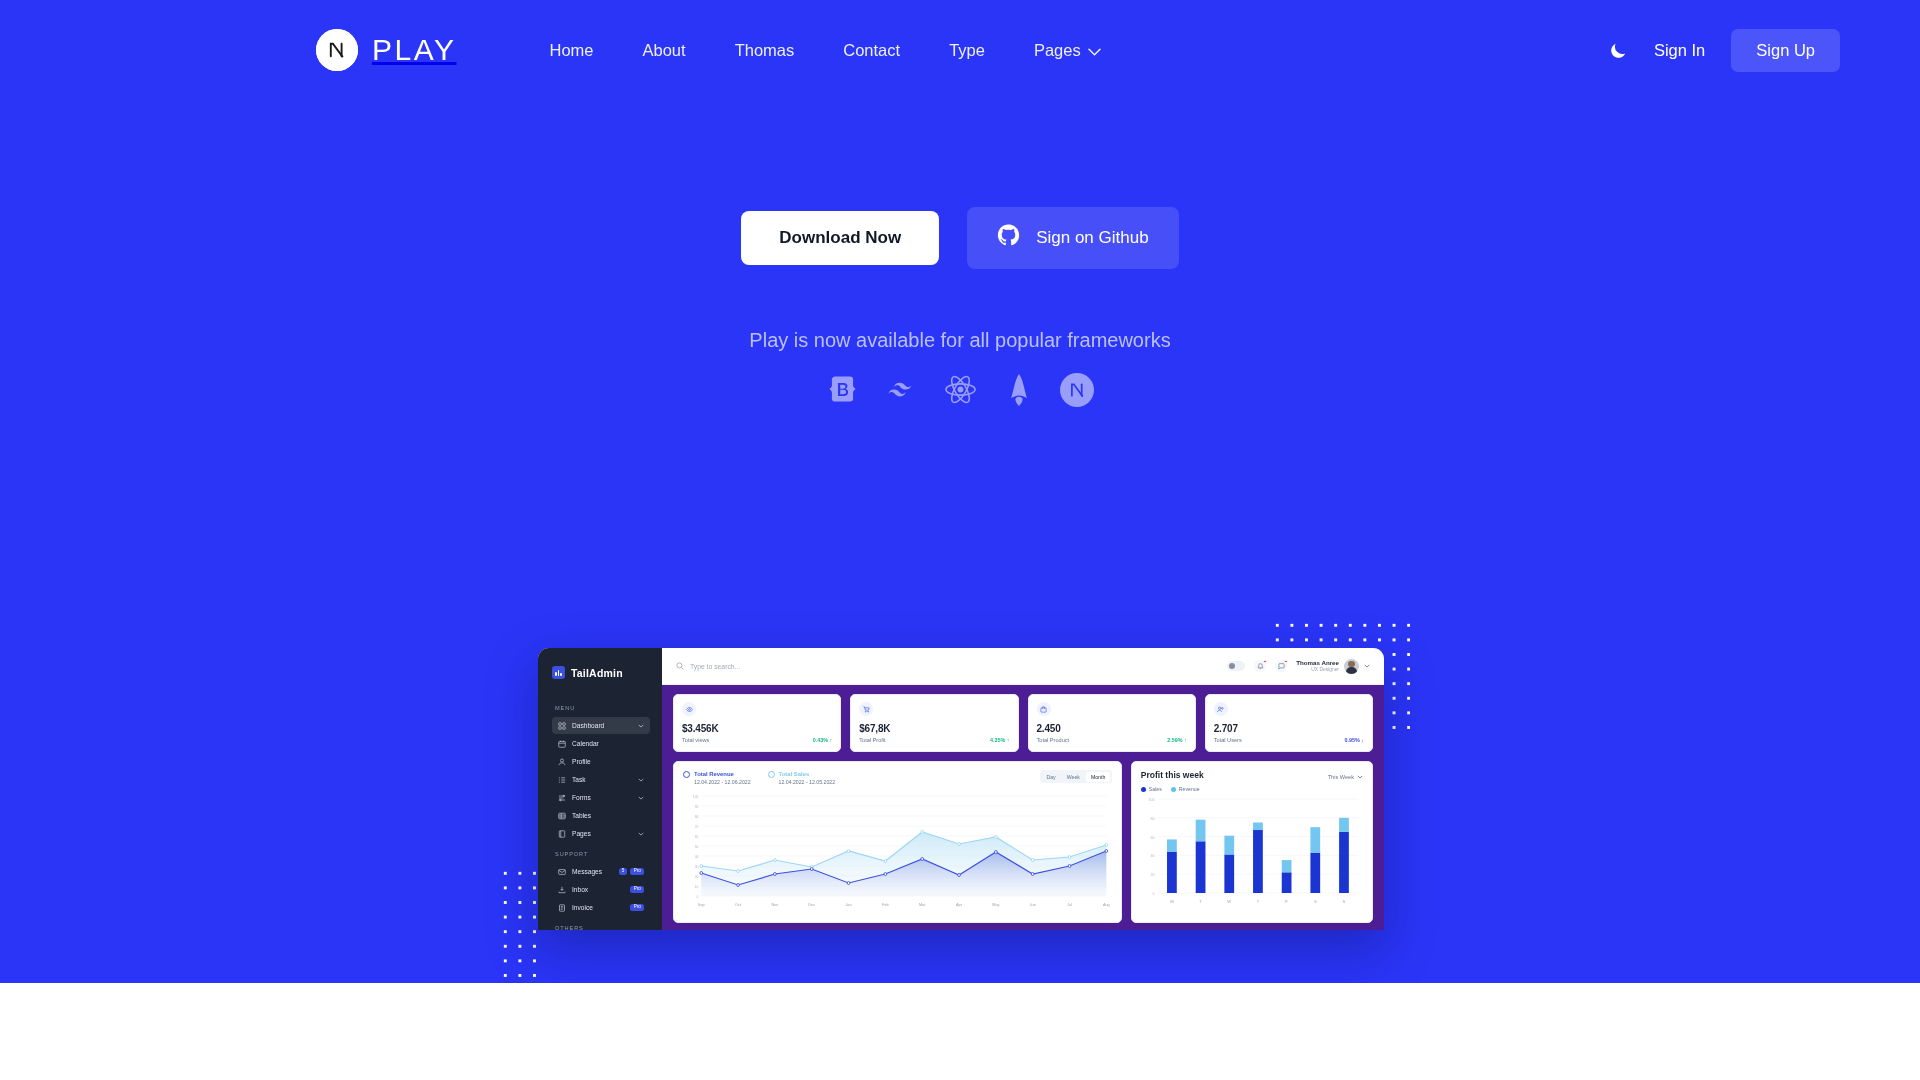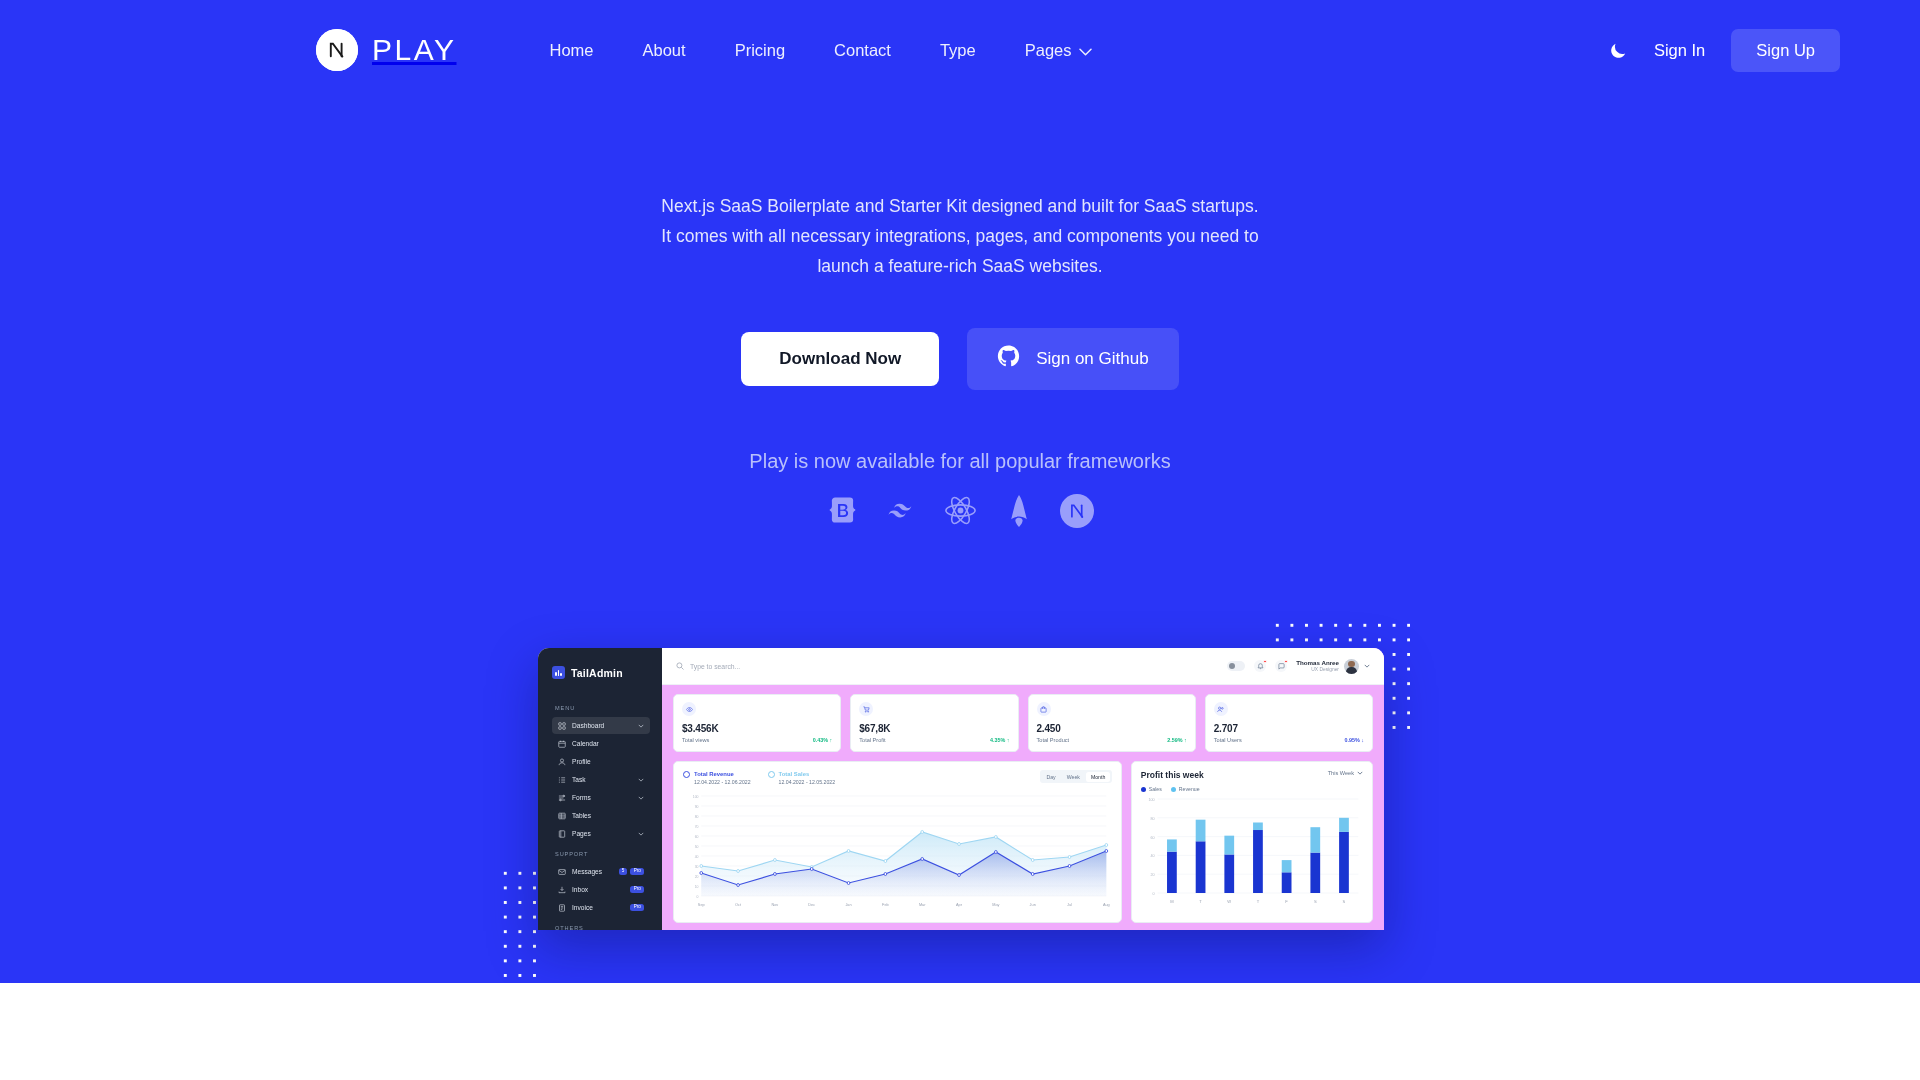--- a/index.html
+++ b/index.html
@@ -150,21 +150,21 @@
   .d-item .ic { width:8px;height:8px;flex:none;opacity:.85; }
   .d-item .cv { margin-left:auto; opacity:.7; }
   .d-badge {
     margin-left:auto; display:flex; gap:3px;
   }
   .pill {
     background:#3c50e0;color:#fff;border-radius:2.5px;
     font-size:4.6px;padding:1.6px 3.2px;line-height:1;
   }
   
-  .d-main { flex:1; background:#f0abfc; display:flex; flex-direction:column; min-width:0; }
+  .d-main { flex:1; background:#4c1d95; display:flex; flex-direction:column; min-width:0; }
   .d-topbar {
     height:37px;background:#fff;display:flex;align-items:center;
     padding:0 14px;gap:7px;flex:none;
     border-bottom:1px solid #eef1f6;
   }
   .d-search { display:flex;align-items:center;gap:6px;color:#a4abb8;font-size:6.8px; }
   .d-top-right { margin-left:auto;display:flex;align-items:center;gap:9px; }
   .d-toggle {
     width:18px;height:9.5px;border-radius:9px;background:#eef1f6;
     display:flex;align-items:center;padding:1.3px;
@@ -220,21 +220,21 @@
   .d-leg.sales .ring { border-color:#80caee; }
   .d-leg-t { font-size:5.9px;font-weight:700;color:#3c50e0;line-height:1.5; }
   .d-leg.sales .d-leg-t { color:#80caee; }
   .d-leg-d { font-size:5.2px;color:#64748b;line-height:1.5; }
   .d-seg {
     margin-left:auto;display:flex;gap:1px;background:#f1f5f9;border-radius:3px;padding:1.5px;
   }
   .d-seg span { font-size:5.2px;color:#64748b;padding:2px 5px;border-radius:2.5px;cursor:pointer; }
   .d-seg span.on { background:#fff;color:#1c2434; }
   .d-chart-title { font-size:8.5px;font-weight:700;color:#1c2434; }
-  .d-side-head { display:flex;align-items:flex-start; }
+  .d-side-head { display:flex;align-items:flex-end; }
   .d-week {
     margin-left:auto;font-size:5.6px;color:#64748b;display:flex;align-items:center;gap:3px;cursor:pointer;
   }
   .d-bar-legend { display:flex;gap:9px;margin-top:6px; }
   .d-bl { display:flex;align-items:center;gap:3px;font-size:5.2px;color:#64748b; }
   .d-bl i { width:5px;height:5px;border-radius:50%;background:#1a35d1;display:block; }
   .d-bl.rev i { background:#5fc2f0; }
 </style>
 </head>
 <body>
@@ -256,21 +256,21 @@
     </a>
 
     <div class="nav-links">
       <a class="nav-link" href="#">
           <span>Home</span>
         </a>
       <a class="nav-link" href="#">
           <span>About</span>
         </a>
       <a class="nav-link" href="#">
-          <span>Pricing</span>
+          <span>Thomas</span>
         </a>
       <a class="nav-link" href="#">
           <span>Contact</span>
         </a>
       <a class="nav-link" href="#">
           <span>Type</span>
         </a>
       <a class="nav-link" href="#">
         <span>Pages</span>
         <span class="chev">
@@ -286,21 +286,20 @@
         <svg width="19" height="19" viewBox="0 0 19 19">
           <path d="M16.2 12.4A7.3 7.3 0 016.6 2.8a7.3 7.3 0 109.6 9.6z" fill="#ffffff"></path>
         </svg>
       </button>
       <a class="signin" href="#">Sign In</a>
       <button class="signup">Sign Up</button>
     </div>
   </nav>
 
   <div class="hero">
-    <p class="sub">Next.js SaaS Boilerplate and Starter Kit designed and built for SaaS startups. It comes with all necessary integrations, pages, and components you need to launch a feature-rich SaaS websites.</p>
 
     <div class="cta-row">
       <button class="btn-download">Download Now</button>
       <button class="btn-github">
         <span>
           <svg width="23" height="23" viewBox="0 0 24 24" fill="#ffffff">
             <path d="M12 .5C5.73.5.9 5.33.9 11.6c0 4.9 3.17 9.06 7.57 10.53.55.1.76-.24.76-.53v-2.06c-3.08.67-3.73-1.3-3.73-1.3-.5-1.29-1.23-1.63-1.23-1.63-1-.69.08-.67.08-.67 1.11.08 1.7 1.14 1.7 1.14.99 1.7 2.6 1.21 3.23.92.1-.72.39-1.21.7-1.49-2.46-.28-5.04-1.23-5.04-5.48 0-1.21.43-2.2 1.14-2.98-.11-.28-.5-1.41.11-2.93 0 0 .93-.3 3.04 1.14a10.5 10.5 0 015.54 0c2.1-1.44 3.03-1.14 3.03-1.14.61 1.52.23 2.65.11 2.93.71.78 1.14 1.77 1.14 2.98 0 4.26-2.58 5.2-5.05 5.47.4.35.75 1.02.75 2.06v3.05c0 .3.2.64.77.53 4.4-1.47 7.56-5.63 7.56-10.53C23.1 5.33 18.27.5 12 .5z"></path>
           </svg>
         </span>
         <span>Sign on Github</span>

